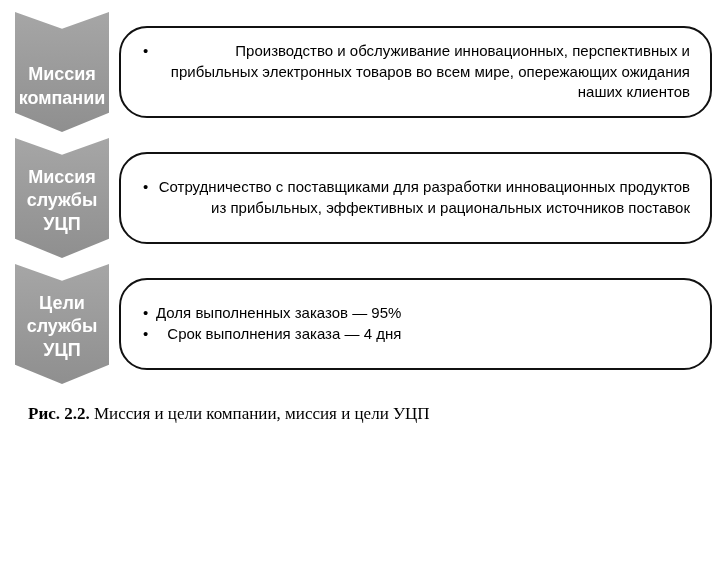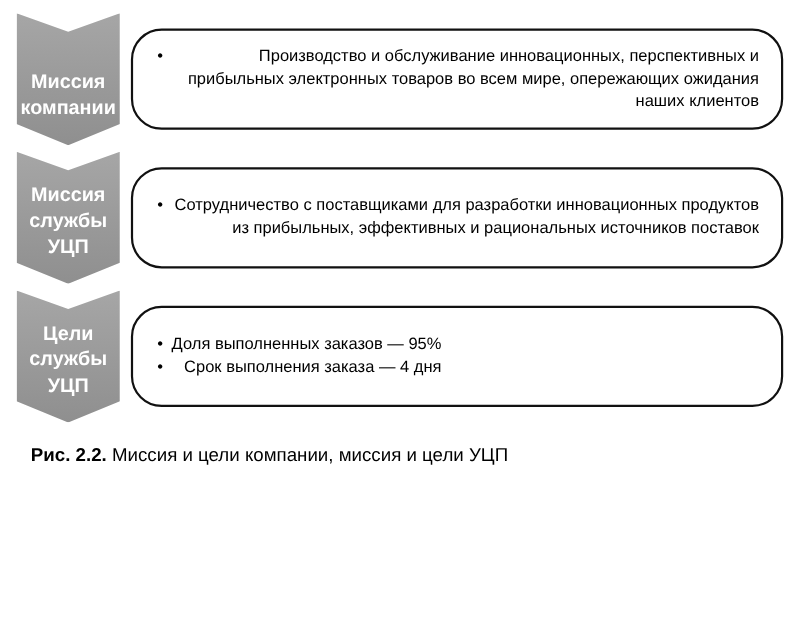--- a/index.html
+++ b/index.html
@@ -66,21 +66,21 @@
       text-align: right;
     }
     .bullets li::before {
       content: "\2022";
       position: absolute;
       left: 2px;
       top: 0;
     }
     .caption {
       margin: 20px 0 0 13px;
-      font-family: Liberation Sans, sans-serif;
+      font-family: Liberation Serif, serif;
       font-size: 17px;
     }
     .caption .prefix {
       font-weight: bold;
     }
   </style>
 </head>
 <body>
 
 <div class="diagram">

